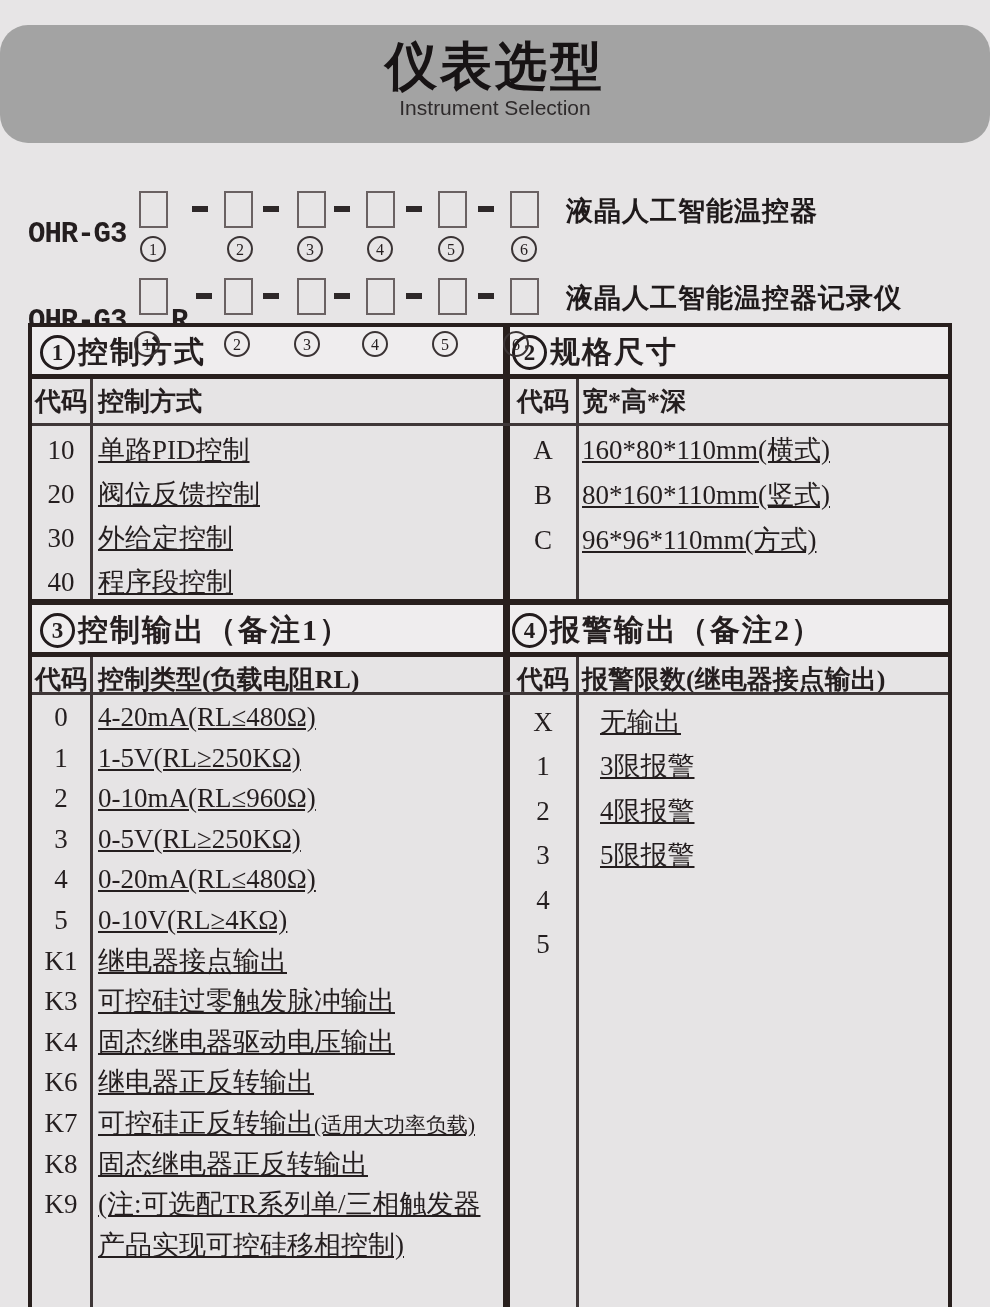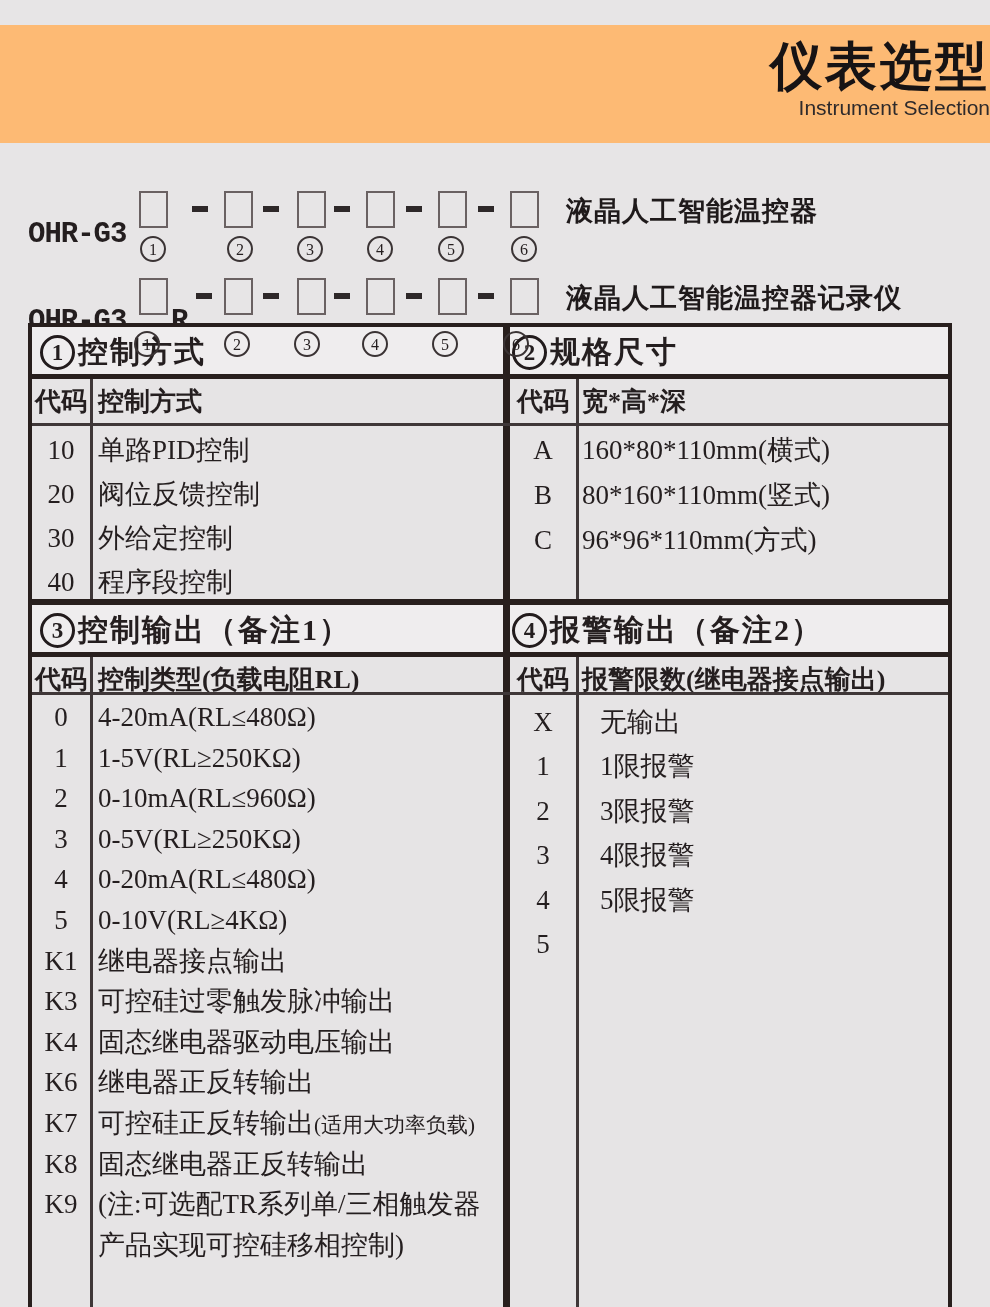--- a/index.html
+++ b/index.html
@@ -1,19 +1,19 @@
 <!DOCTYPE html>
 <html><head>
 <meta charset="utf-8">
 <style>
   html,body{margin:0;padding:0;background:#e7e5e6;}
   .page{position:relative;width:990px;height:1307px;background:#e7e5e6;overflow:hidden;
         font-family:"Liberation Serif","DejaVu Serif",serif;color:#241e1f;}
   
-  .banner{position:absolute;left:0;top:25px;width:990px;height:118px;background:#fdba74;text-align:right;}
+  .banner{position:absolute;left:0;top:25px;width:990px;height:118px;background:#a3a3a3;text-align:center;border-radius:28px;}
   .banner-title{padding-top:14px;font-family:"Liberation Sans","DejaVu Sans",sans-serif;
         font-weight:bold;font-size:52px;line-height:1.05;color:#171314;letter-spacing:3px;}
   .banner-sub{margin-top:2px;font-family:"Liberation Sans","DejaVu Sans",sans-serif;
         font-size:21px;color:#2e2a2b;}
   
   .m-prefix{position:absolute;font-family:"Liberation Mono","DejaVu Sans Mono",monospace;
         font-weight:bold;font-size:29px;letter-spacing:-1px;color:#241e1f;white-space:nowrap;margin-top:28px;}
   .obox{position:absolute;width:29px;height:37px;border:2px solid #6a6162;background:transparent;box-sizing:border-box;}
   .dash{position:absolute;width:16px;height:6px;background:#2e2829;}
   .m-label{position:absolute;font-family:Liberation Serif, serif;
@@ -29,21 +29,21 @@
   .hline.thin{background:#3f3738;}
   .vline{position:absolute;background:#3f3738;width:3px;}
   .vmid{position:absolute;left:471px;top:0;width:7px;height:100%;background:#281f1d;}
   .sec-title{position:absolute;display:flex;align-items:center;white-space:nowrap;}
   .tcirc{display:inline-flex;align-items:center;justify-content:center;width:35px;height:35px;
         border:3px solid #221b1c;border-radius:50%;font-size:23px;font-weight:bold;
         margin-right:3px;box-sizing:border-box;flex:0 0 auto;}
   .sec-title .t{font-size:30px;font-weight:600;letter-spacing:2px;}
   .colhdr{position:absolute;font-size:26px;font-weight:600;white-space:nowrap;}
   .codecol{position:absolute;text-align:center;}
-  .desccol{position:absolute;text-align:left;}
+  .desccol{position:absolute;text-align:left;text-decoration:underline;}
   .r44 >div{height:44px;line-height:44px;font-size:27px;white-space:nowrap;}
   .r45 >div{height:45px;line-height:45px;font-size:27px;white-space:nowrap;}
   .r406>div{height:40.6px;line-height:40.6px;font-size:27px;white-space:nowrap;}
   .r444>div{height:44.4px;line-height:44.4px;font-size:27px;white-space:nowrap;}
   .small-inline{font-size:21px;}
   .note-line{font-size:26px;}
 </style>
 </head>
 <body>
 
@@ -198,21 +198,20 @@
       <div class="codecol r444" style="left:478px;top:373px;width:66px;">
         <div>X</div>
         <div>1</div>
         <div>2</div>
         <div>3</div>
         <div>4</div>
         <div>5</div>
       </div>
       <div class="desccol r444" style="left:550px;top:373px;width:362px;margin-left:18px;">
         <div>无输出</div>
-        <div>1限报警</div>
         <div>3限报警</div>
         <div>4限报警</div>
         <div>5限报警</div>
       </div>
 
       <div class="vmid"></div>
       <div class="hline" style="top:47px;height:5px;"></div>
       <div class="hline thin" style="top:96px;height:3px;"></div>
       <div class="hline" style="top:272px;height:6px;"></div>
       <div class="hline" style="top:325px;height:5px;"></div>

